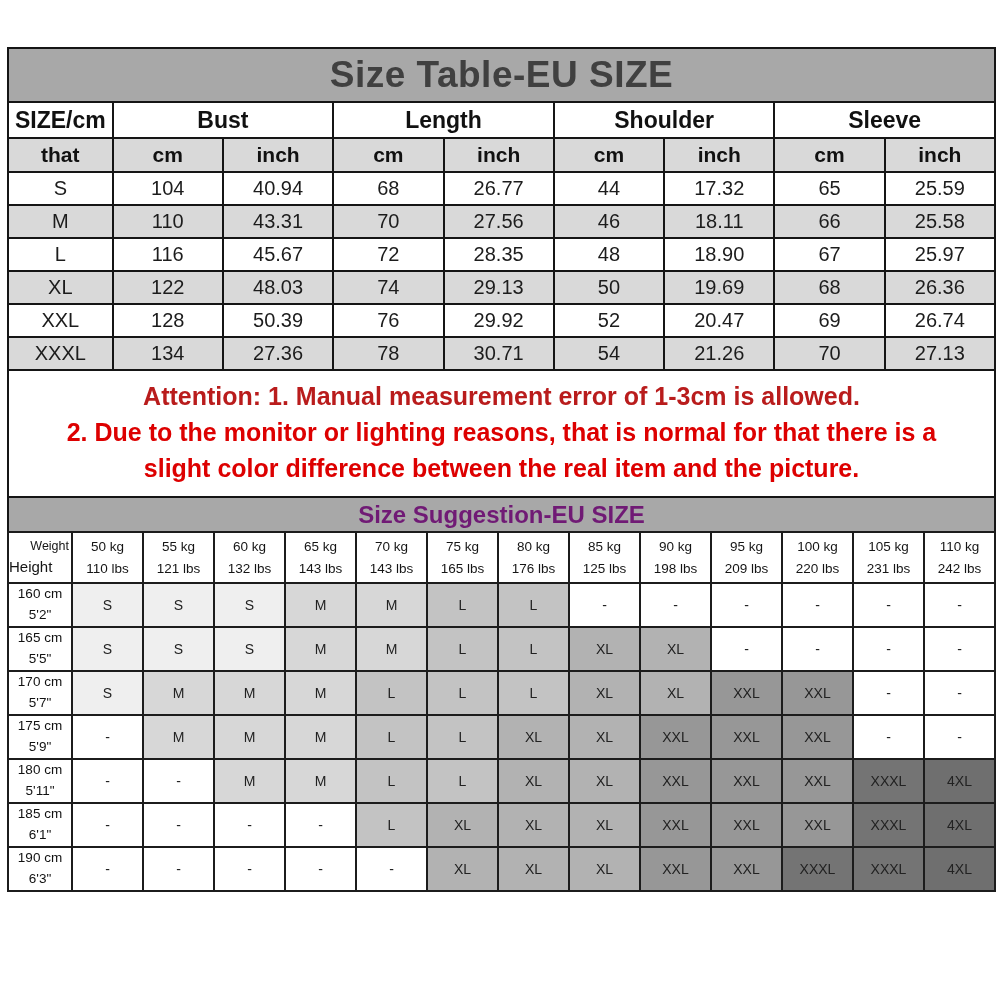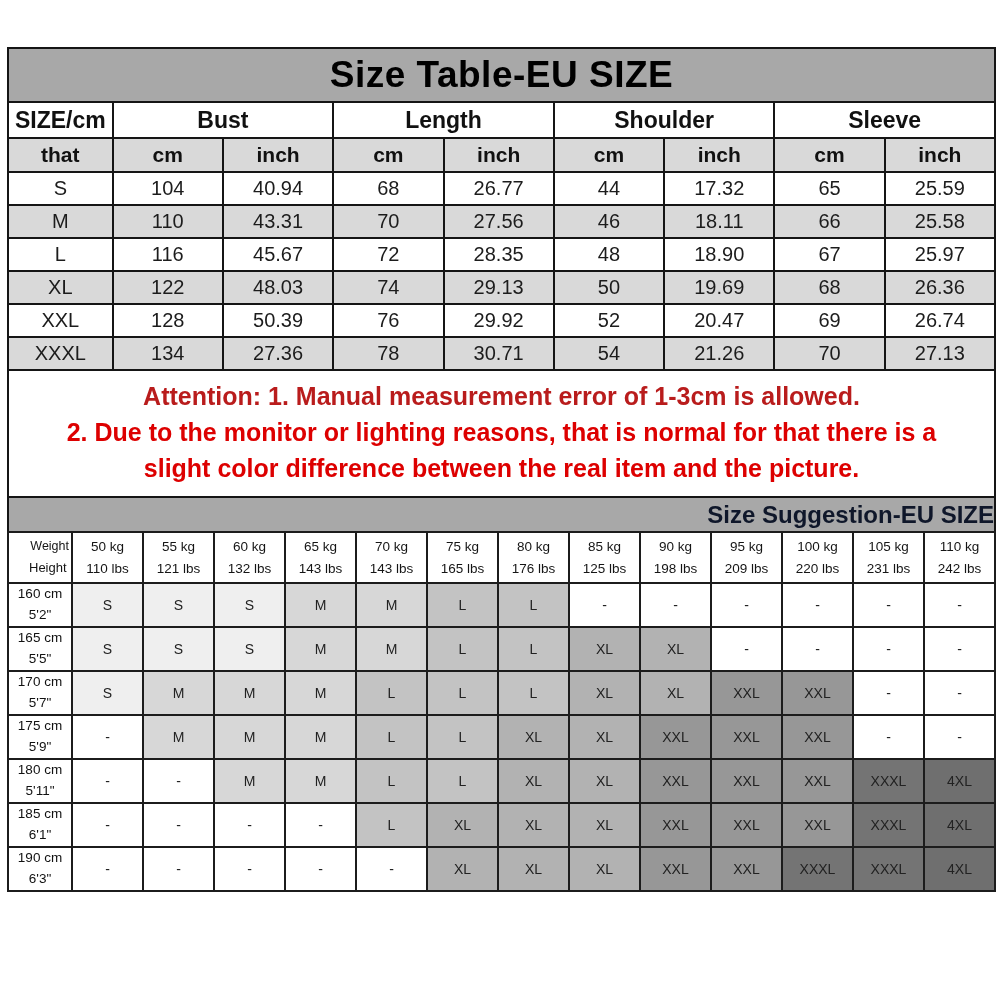--- a/index.html
+++ b/index.html
@@ -2,44 +2,44 @@
 <html><head>
 <meta charset="utf-8">
 <style>
   html,body{margin:0;padding:0;background:#fff;}
   body{width:1000px;height:1000px;font-family:"Liberation Sans",sans-serif;color:#111;}
   .page{width:989px;margin-left:7px;padding-top:47px;}
 
   
   table{border-collapse:collapse;width:100%;table-layout:fixed;}
   .size-table th,.size-table td{border:2px solid #151515;text-align:center;padding:0;}
-  .size-table .title-cell{background:#a8a8a8;height:52px;font-size:37px;font-weight:bold;letter-spacing:.5px;color:#000000;margin-left:23px;}
+  .size-table .title-cell{background:#a8a8a8;height:52px;font-size:37px;font-weight:bold;letter-spacing:.5px;color:#404040;margin-left:23px;}
   .size-table .group-row th{height:34px;font-size:23px;font-weight:bold;background:#fff;}
   .size-table .unit-row th{height:32px;font-size:21px;font-weight:bold;background:#d9d9d9;}
   .size-table tbody td{height:31px;font-size:20px;color:#1c1c1c;background:#fff;}
   .size-table tbody tr.alt td{background:#d9d9d9;}
 
   
   .attention{border:2px solid #151515;margin-top:-2px;background:#fff;text-align:center;padding:7px 4px 10px;}
   .attention div{font-weight:bold;font-size:25px;line-height:36px;}
 
   
-  .sug-title{border:2px solid #151515;margin-top:-2px;background:#a8a8a8;text-align:right;
-             font-weight:bold;font-size:24px;height:33px;line-height:33px;color:#0f172a;}
+  .sug-title{border:2px solid #151515;margin-top:-2px;background:#a8a8a8;text-align:center;
+             font-weight:bold;font-size:24px;height:33px;line-height:33px;color:#701a75;}
 
   
   .sug-table{margin-top:-2px;}
   .sug-table th,.sug-table td{border:2px solid #1c1c1c;text-align:center;padding:0;font-weight:normal;}
   .sug-table thead th{height:49px;background:#fff;font-size:13.5px;line-height:1.6;color:#151515;}
   .sug-table .h-label{background:#fff;font-size:13.5px;line-height:1.55;}
   .sug-table tbody td{height:42px;font-size:14px;color:#222;}
   .corner-diag{position:relative;background:#c6c6c6;
     background-image:linear-gradient(to bottom right,transparent calc(50% - 1.5px),#2a2a2a calc(50% - 1.5px),#2a2a2a calc(50% + 1.5px),transparent calc(50% + 1.5px));}
   .corner-diag .wt{position:absolute;top:3px;right:2px;font-size:12.5px;}
-  .corner-diag .ht{position:absolute;bottom:3px;left:20px;font-size:13px;}
+  .corner-diag .ht{position:absolute;bottom:3px;left:0;font-size:15px;}
 </style>
 </head>
 <body>
 
 <div class="page">
 
   <table class="size-table">
     <colgroup>
       <col style="width:10.6%">
       <col span="8" style="width:11.175%">

